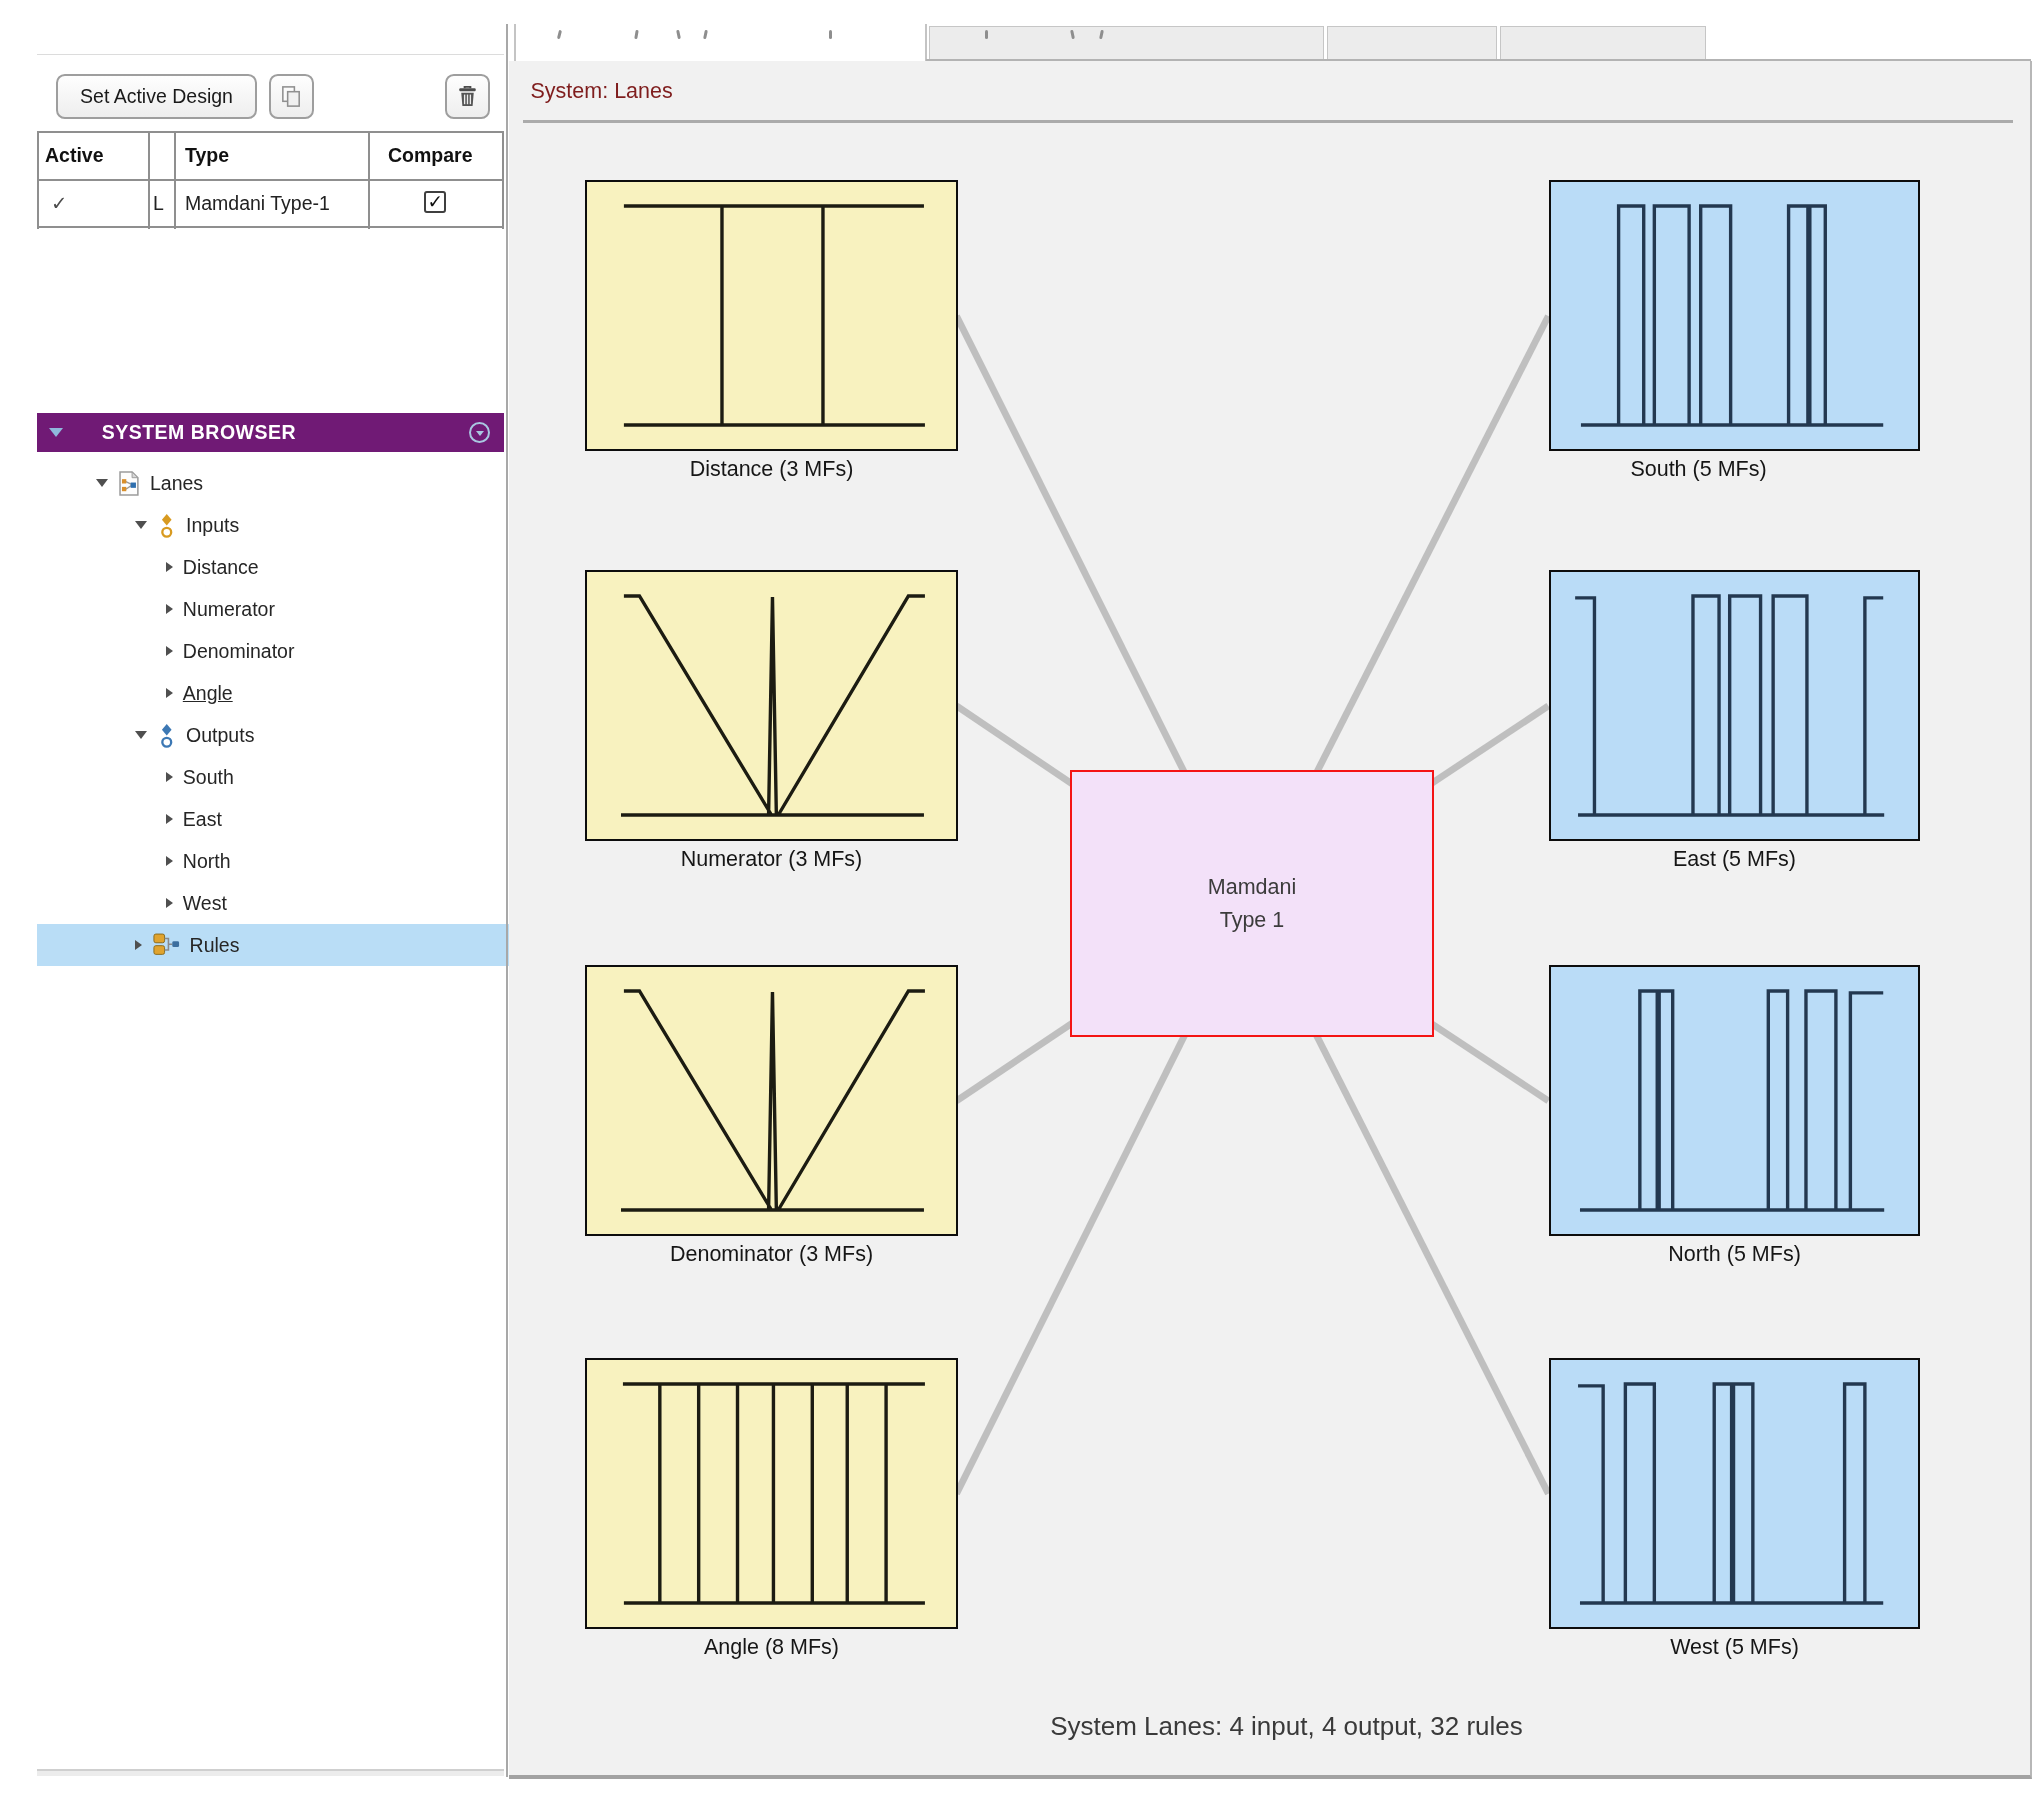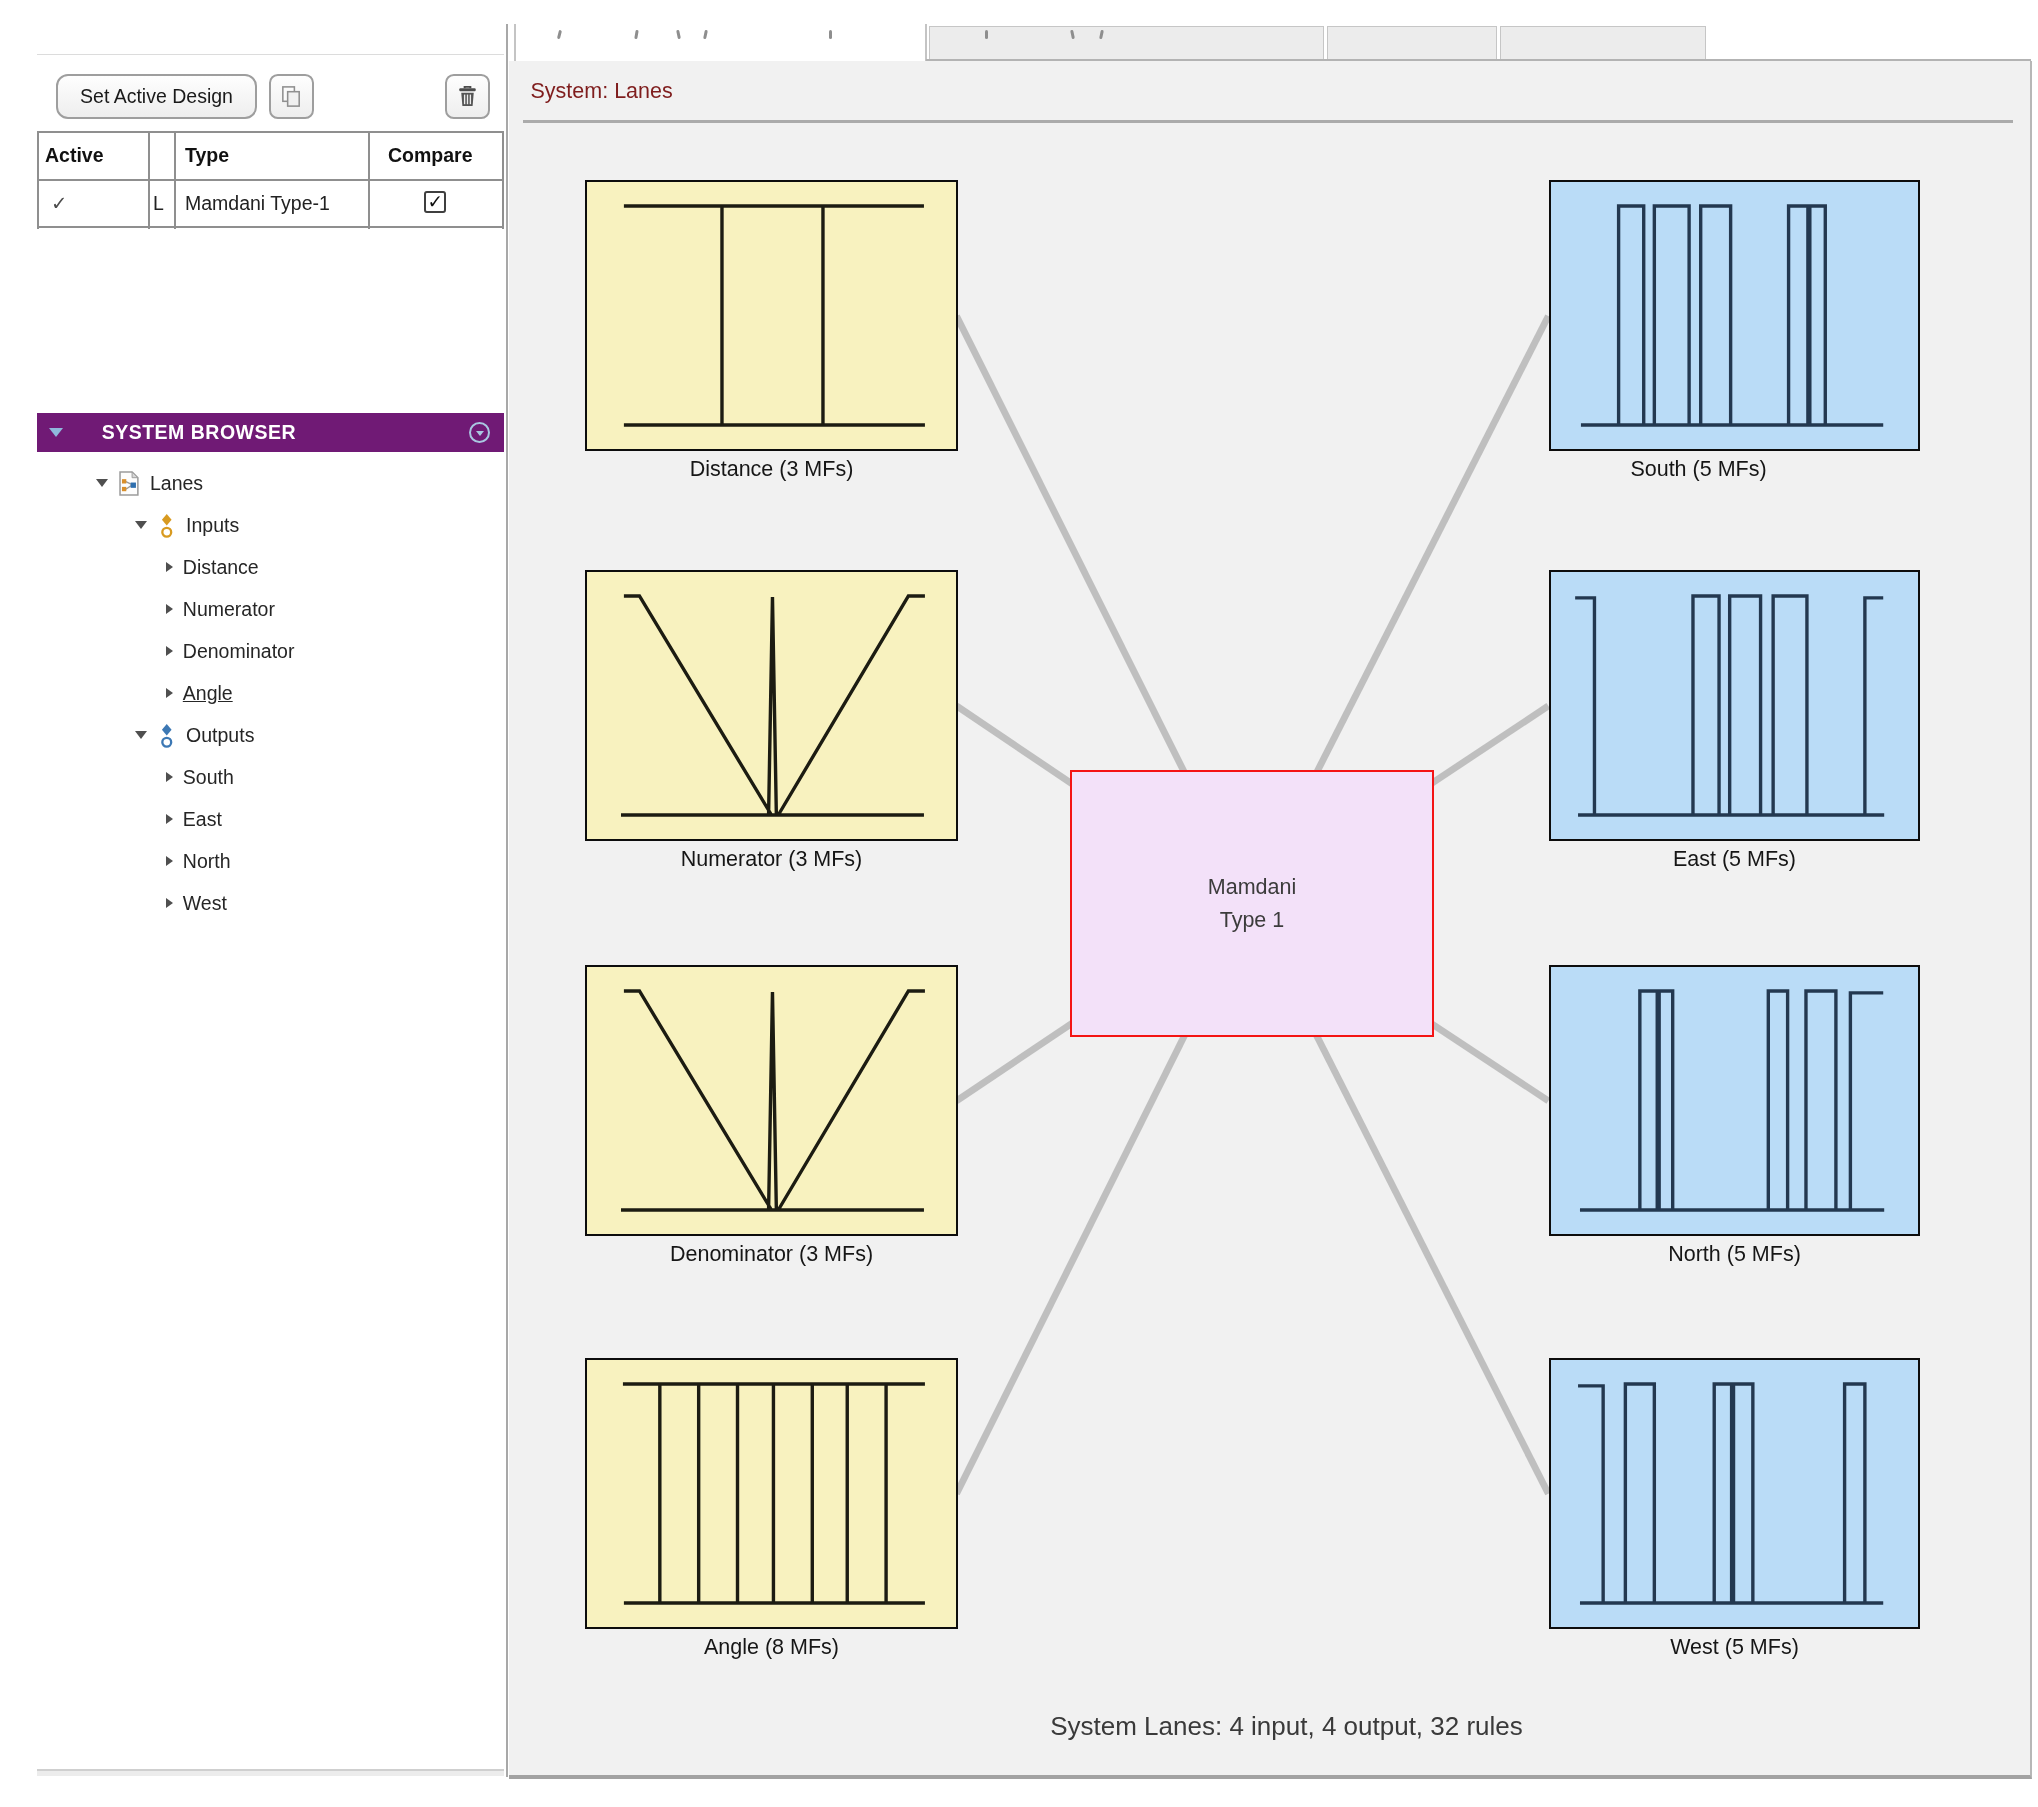--- a/index.html
+++ b/index.html
@@ -69,21 +69,21 @@
   
   .lp-bottom{position:absolute;left:37px;top:1769px;width:467px;height:6.8px;background:#ececec;
              border-top:2px solid #cfcfcf;box-sizing:border-box;}
 </style>
 </head>
 <body>
 
 <div class="left-panel">
   <div class="toolbar-topline"></div>
 
-  <div class="btn" style="left:56px;top:74px;width:201px;height:45px;border-radius:12px;">Set Active Design</div>
+  <div class="btn" style="left:56px;top:74px;width:201px;height:45px;">Set Active Design</div>
 
   <div class="btn" style="left:269px;top:74px;width:45px;height:45px;">
     <span>
       <svg width="25" height="25" viewBox="0 0 26 26">
         <rect x="4" y="3" width="12" height="15" fill="#fbfbfb" stroke="#8f8f8f" stroke-width="1.6"></rect>
         <rect x="9" y="8" width="12" height="15" fill="#f0f0f0" stroke="#8f8f8f" stroke-width="1.6"></rect>
       </svg>
     </span>
   </div>
 
@@ -193,20 +193,32 @@
   </div>
   <div class="trow" style="top:840px;padding-left:129px;">
     <span class="arrow-col"></span>
     <span>North</span>
   </div>
   <div class="trow" style="top:882px;padding-left:129px;text-align:center;">
     <span class="arrow-col"></span>
     <span>West</span>
   </div>
 
+  <div class="trow sel" style="top:924px;padding-left:98px;">
+    <span class="arrow-col"></span>
+    <span class="ticon">
+      <svg width="29" height="23.4" viewBox="0 0 30 24">
+        <rect x="2" y="1" width="11" height="9" rx="2" fill="#e0a32e" stroke="#8a6a1a" stroke-width="1"></rect>
+        <rect x="2" y="13" width="11" height="9" rx="2" fill="#e0a32e" stroke="#8a6a1a" stroke-width="1"></rect>
+        <path d="M13 5.5 H17 V17.5 H13 M17 11.5 H21" fill="none" stroke="#8a8a8a" stroke-width="1.6"></path>
+        <rect x="21" y="8.5" width="7" height="6" rx="1.5" fill="#3c6e9e"></rect>
+      </svg>
+    </span>
+    <span>Rules</span>
+  </div>
 
   <div class="lp-bottom"></div>
 </div>
 
 <div class="panel-divider"></div>
 
 <div class="tab-active"></div>
 <div class="tab-gray" style="left:929px;width:395px;"></div>
 <div class="tab-gray" style="left:1327px;width:170px;"></div>
 <div class="tab-gray" style="left:1500px;width:206px;"></div>

